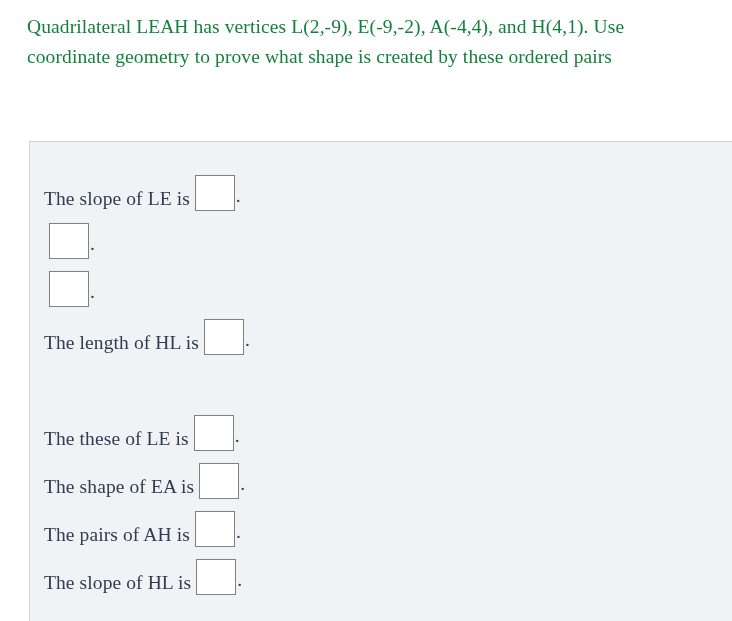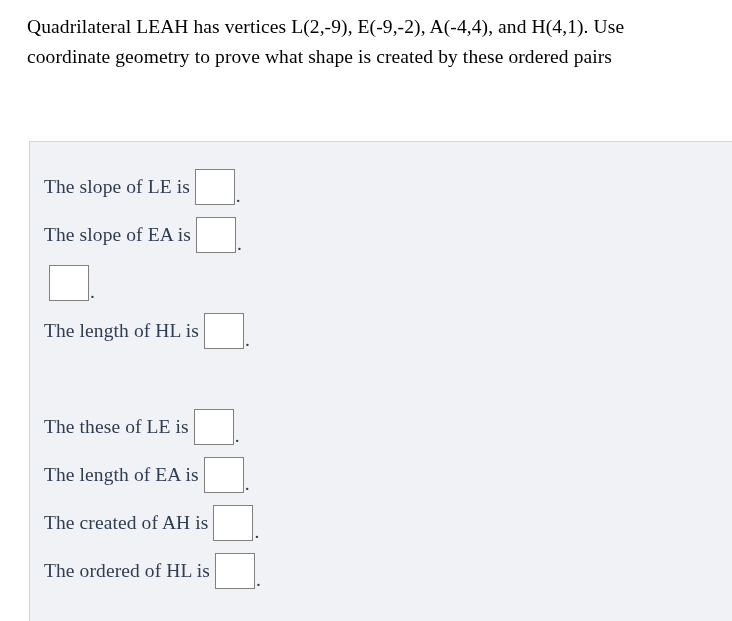--- a/index.html
+++ b/index.html
@@ -14,21 +14,21 @@
     font-family: "Liberation Serif", "DejaVu Serif", serif;
     color: #2e3d52;
     -webkit-font-smoothing: antialiased;
   }
 
   
   .prompt {
     padding: 12px 14px 0 27px;
     font-size: 19.5px;
     line-height: 30px;
-    color: #000000;
+    color: #15803d;
     letter-spacing: 0.1px;
     width: 700px;
     box-sizing: border-box;
   }
 
   
   .answer-panel {
     position: absolute;
     left: 29px;
     top: 141px;
@@ -40,21 +40,21 @@
     box-sizing: border-box;
     overflow: hidden;
   }
 
   .rows {
     padding: 21px 0 0 14px;
   }
 
   .answer-row {
     display: flex;
-    align-items: center;
+    align-items: flex-end;
     height: 48px;
   }
 
   .answer-row .row-label {
     font-size: 19.5px;
     line-height: 24px;
     color: #2e3d52;
     white-space: nowrap;
     letter-spacing: 0.1px;
   }
@@ -96,21 +96,20 @@
 <div class="answer-panel">
   <div class="rows">
 
     <div class="answer-row">
       <span class="row-label">The slope of LE is</span>
       <input class="answer-box" type="text" value="" style="">
       <span class="period">.</span>
     </div>
 
     <div class="answer-row">
-      <span class="row-label">The slope of EA is</span>
       <input class="answer-box" type="text" value="" style="">
       <span class="period">.</span>
     </div>
 
     <div class="answer-row">
       <input class="answer-box" type="text" value="" style="">
       <span class="period">.</span>
     </div>
 
     <div class="answer-row">
@@ -121,31 +120,31 @@
 
     <div class="group-gap"></div>
 
     <div class="answer-row">
       <span class="row-label">The these of LE is</span>
       <input class="answer-box" type="text" value="" style="">
       <span class="period">.</span>
     </div>
 
     <div class="answer-row">
-      <span class="row-label">The length of EA is</span>
+      <span class="row-label">The shape of EA is</span>
       <input class="answer-box" type="text" value="" style="">
       <span class="period">.</span>
     </div>
 
     <div class="answer-row">
-      <span class="row-label">The created of AH is</span>
+      <span class="row-label">The pairs of AH is</span>
       <input class="answer-box" type="text" value="" style="">
       <span class="period">.</span>
     </div>
 
     <div class="answer-row">
-      <span class="row-label">The ordered of HL is</span>
+      <span class="row-label">The slope of HL is</span>
       <input class="answer-box" type="text" value="" style="">
       <span class="period">.</span>
     </div>
 
   </div>
 </div>
 
 </body></html>

